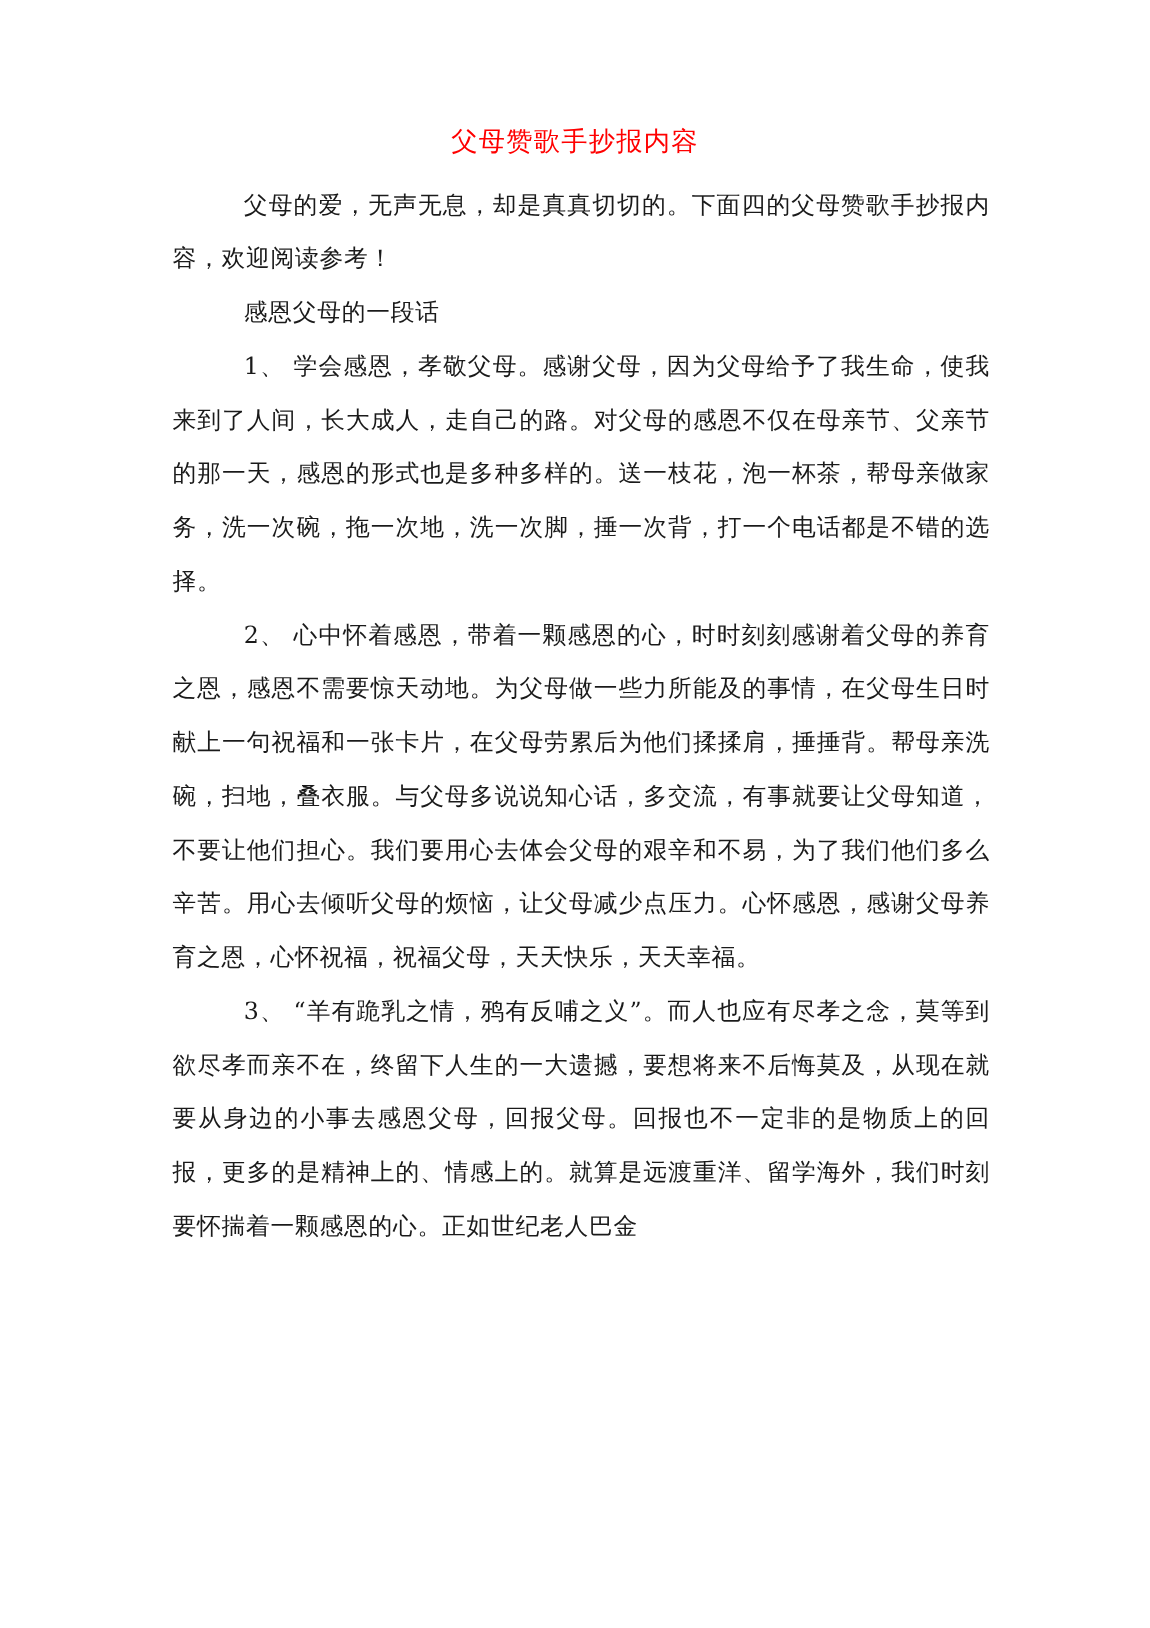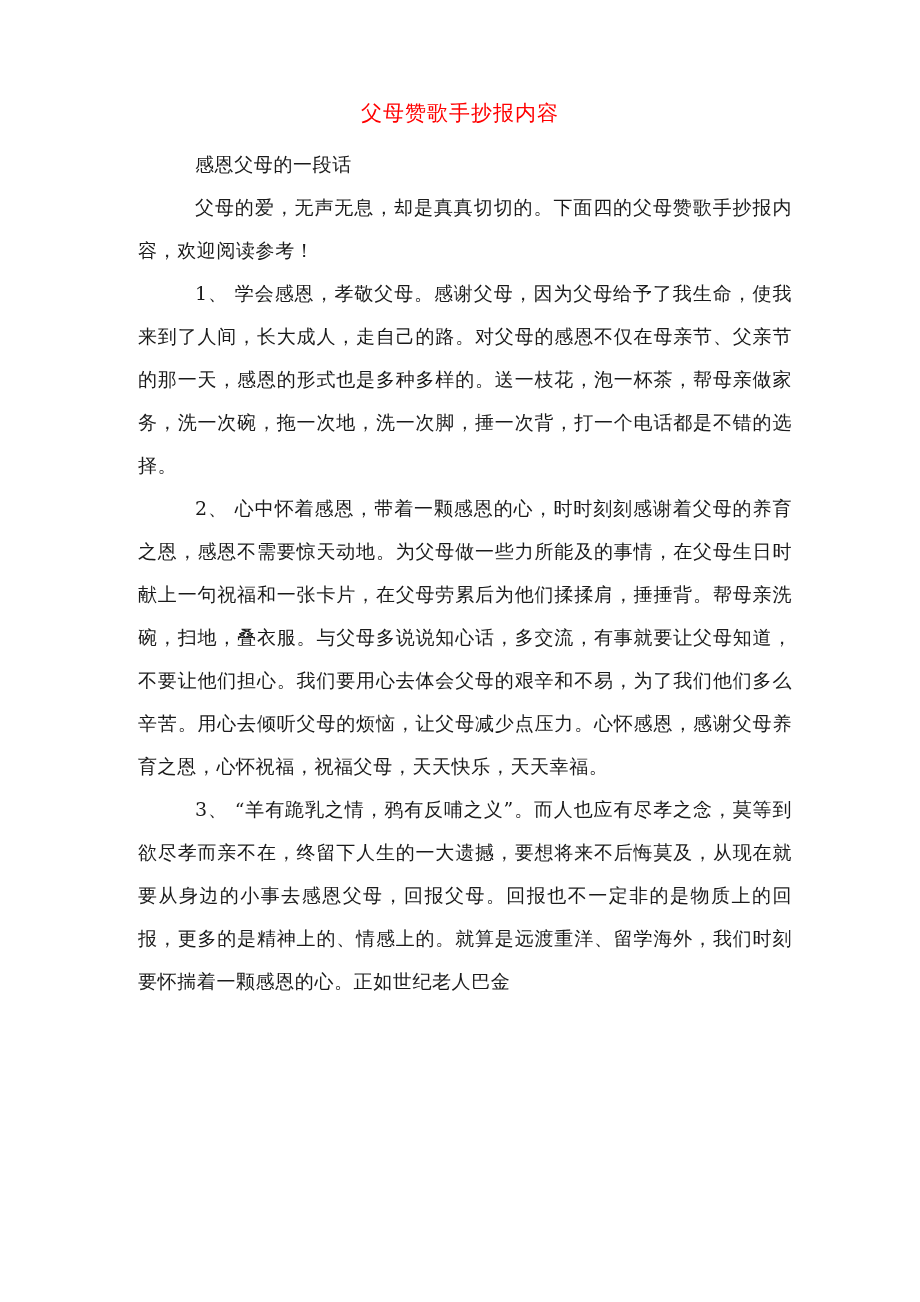--- a/index.html
+++ b/index.html
@@ -52,19 +52,19 @@
     .para.heading {
       text-indent: 57px;
     }
   </style>
 </head>
 <body>
 
 <div class="page">
   <div class="title">父母赞歌手抄报内容</div>
   <div class="body-text">
+    <p class="para">父母的爱，无声无息，却是真真切切的。下面四的父母赞歌手抄报内容，欢迎阅读参考！</p>
     <p class="para heading">感恩父母的一段话</p>
-    <p class="para">父母的爱，无声无息，却是真真切切的。下面四的父母赞歌手抄报内容，欢迎阅读参考！</p>
     <p class="para">1、 学会感恩，孝敬父母。感谢父母，因为父母给予了我生命，使我来到了人间，长大成人，走自己的路。对父母的感恩不仅在母亲节、父亲节的那一天，感恩的形式也是多种多样的。送一枝花，泡一杯茶，帮母亲做家务，洗一次碗，拖一次地，洗一次脚，捶一次背，打一个电话都是不错的选择。</p>
     <p class="para">2、 心中怀着感恩，带着一颗感恩的心，时时刻刻感谢着父母的养育之恩，感恩不需要惊天动地。为父母做一些力所能及的事情，在父母生日时献上一句祝福和一张卡片，在父母劳累后为他们揉揉肩，捶捶背。帮母亲洗碗，扫地，叠衣服。与父母多说说知心话，多交流，有事就要让父母知道，不要让他们担心。我们要用心去体会父母的艰辛和不易，为了我们他们多么辛苦。用心去倾听父母的烦恼，让父母减少点压力。心怀感恩，感谢父母养育之恩，心怀祝福，祝福父母，天天快乐，天天幸福。</p>
     <p class="para">3、 “羊有跪乳之情，鸦有反哺之义”。而人也应有尽孝之念，莫等到欲尽孝而亲不在，终留下人生的一大遗撼，要想将来不后悔莫及，从现在就要从身边的小事去感恩父母，回报父母。回报也不一定非的是物质上的回报，更多的是精神上的、情感上的。就算是远渡重洋、留学海外，我们时刻要怀揣着一颗感恩的心。正如世纪老人巴金</p>
   </div>
 </div>
 
 </body></html>

